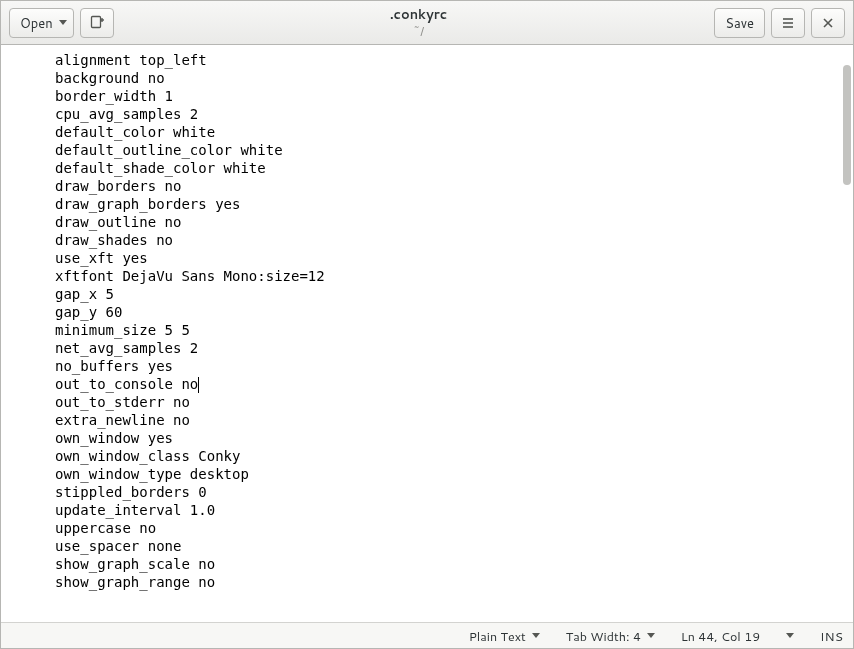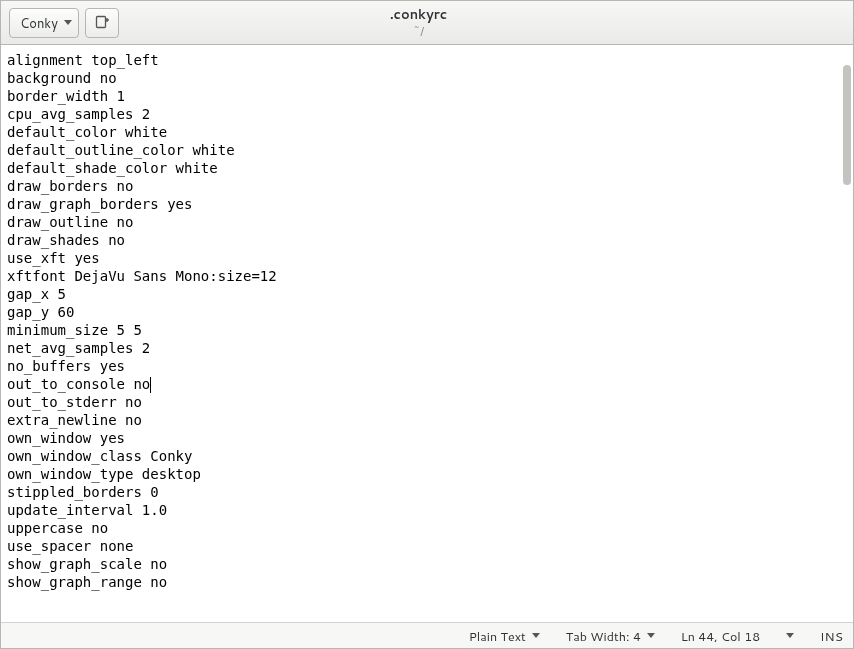--- a/index.html
+++ b/index.html
@@ -54,20 +54,21 @@
   .title { font-weight: bold; font-size: 13px; }
   .subtitle { font-size: 11px; color: #8d8d89; }
   .right-group { display: flex; gap: 6px; align-items: center; }
   svg { display: block; }
   
   .editor-wrap {
     flex: 1 1 auto;
     display: flex;
     overflow: hidden;
     position: relative;
+    padding-left: 48px;
   }
   .editor {
     flex: 1 1 auto;
     padding: 6px 6px 6px 6px;
     font-family: "DejaVu Sans Mono", monospace;
     font-size: 14px;
     line-height: 18px;
     white-space: pre;
     overflow: hidden;
     color: #000000;
@@ -116,38 +117,56 @@
     border-top: 5px solid #555753;
   }
 </style>
 </head>
 <body>
 
 <div class="window">
 
   <div class="headerbar" style="position:relative;">
     <div class="hbtn open-combo">
-      <span>Conky</span>
+      <span>Open</span>
       <span class="tri-down"></span>
     </div>
     <div class="hbtn iconbtn">
       <svg width="16" height="16" viewBox="0 0 16 16">
         <rect x="2.5" y="1.5" width="9" height="11" rx="1" ry="1" fill="none" stroke="#555753" stroke-width="1.3"></rect>
         <line x1="11" y1="5" x2="15" y2="5" stroke="#555753" stroke-width="1.4"></line>
         <line x1="13" y1="3" x2="13" y2="7" stroke="#555753" stroke-width="1.4"></line>
       </svg>
     </div>
 
     <div class="title-wrap">
       <div class="title">.conkyrc</div>
       <div class="subtitle">~/</div>
     </div>
 
     <div class="header-spacer"></div>
 
+    <div class="right-group">
+      <div class="hbtn">
+        <span>Save</span>
+      </div>
+      <div class="hbtn iconbtn">
+        <svg width="16" height="16" viewBox="0 0 16 16">
+          <line x1="3" y1="4" x2="13" y2="4" stroke="#555753" stroke-width="1.6"></line>
+          <line x1="3" y1="8" x2="13" y2="8" stroke="#555753" stroke-width="1.6"></line>
+          <line x1="3" y1="12" x2="13" y2="12" stroke="#555753" stroke-width="1.6"></line>
+        </svg>
+      </div>
+      <div class="hbtn iconbtn">
+        <svg width="14" height="14" viewBox="0 0 14 14">
+          <line x1="3" y1="3" x2="11" y2="11" stroke="#555753" stroke-width="1.6"></line>
+          <line x1="11" y1="3" x2="3" y2="11" stroke="#555753" stroke-width="1.6"></line>
+        </svg>
+      </div>
+    </div>
   </div>
 
   <div class="editor-wrap">
     <div class="editor" id="editor">alignment top_left
 background no
 border_width 1
 cpu_avg_samples 2
 default_color white
 default_outline_color white
 default_shade_color white
@@ -183,21 +202,21 @@
   <div class="statusbar">
     <span class="status-item">
       <span>Plain Text</span>
       <span class="tri-down"></span>
     </span>
     <span class="status-item">
       <span>Tab Width: 4</span>
       <span class="tri-down"></span>
     </span>
     <span class="status-item status-static">
-      <span>Ln 44, Col 18</span>
+      <span>Ln 44, Col 19</span>
     </span>
     <span class="status-item">
       <span class="tri-down"></span>
     </span>
     <span class="status-item status-static">
       <span>INS</span>
     </span>
   </div>
 
 </div>

